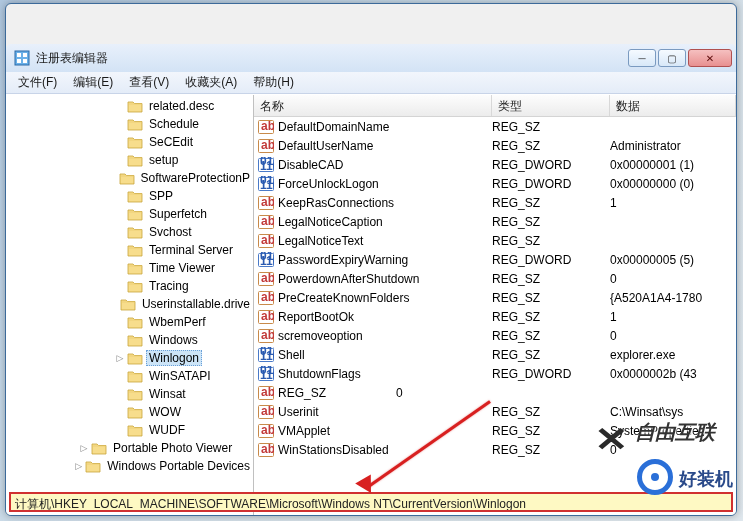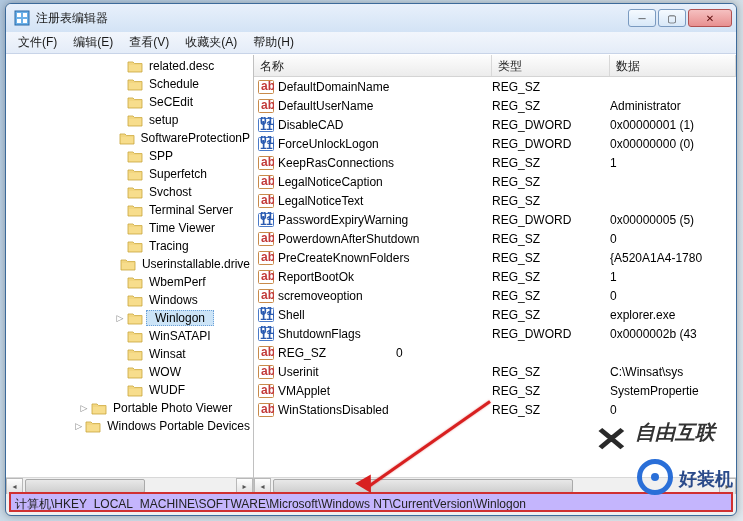--- a/index.html
+++ b/index.html
@@ -1,58 +1,58 @@
 <!DOCTYPE html>
 <html><head>
 <meta charset="utf-8">
 <style>
 * { margin: 0; padding: 0; box-sizing: border-box; font-family: "Microsoft YaHei", "SimSun", Tahoma, sans-serif; font-size: 12px; }
 body { background: linear-gradient(135deg, #b0c8e0 0%, #c5d8e8 30%, #d5e0e8 60%, #e0e8ee 100%); width: 743px; height: 521px; overflow: hidden; position: relative; }
 
 .window { position: absolute; left: 5px; top: 3px; width: 732px; height: 513px; background: #f0f0f0; border: 1px solid #3c6a9a; border-radius: 6px; box-shadow: 0 0 8px rgba(0,0,0,0.3); overflow: hidden; }
 
-.titlebar { height: 28px; background: linear-gradient(#e8f0fb, #d3e3f5); display: flex; align-items: center; padding: 0 4px 0 8px; border-radius: 5px 5px 0 0; }
+.titlebar { height: 28px; background: linear-gradient(#e8f0fb, #d3e3f5); display: flex; align-items: center; padding: 0 4px 0 8px; border-radius: 5px 5px 0 0; margin-top: 40px; }
 .titlebar .icon { width: 16px; height: 16px; margin-right: 6px; }
 .titlebar .title { flex: 1; color: #1a1a1a; }
 .win-btns { display: flex; gap: 2px; }
 .win-btn { width: 28px; height: 18px; border: 1px solid #7a9ac0; border-radius: 3px; background: linear-gradient(#f5faff,#d8e8f8); display:flex; align-items:center; justify-content:center; font-size:10px; color:#333; cursor:pointer;}
 .win-btn.close { width: 44px; background: linear-gradient(#f5c0c0,#e89090); border-color:#b05050; color:#5a0a0a;}
 
 .menubar { height: 22px; background: linear-gradient(#f2f6fc,#e4ecf8); border-bottom: 1px solid #c8d4e8; display: flex; align-items: center; padding: 0 4px; }
 .menu-item { padding: 2px 8px; color: #1a1a1a; cursor: pointer; }
 
 .client { display: flex; height: 440px; border-top: 1px solid #fff; }
 
 .tree-panel { width: 248px; background: #fff; border-right: 1px solid #c0c0c0; overflow: hidden; position: relative; }
 .tree-scroll { height: 418px; overflow: hidden; padding: 2px 0; margin-left: 20px; }
 .tree-row { display: flex; align-items: center; height: 18px; white-space: nowrap; cursor: pointer; }
 .tree-row .exp { width: 12px; height: 12px; display:flex; align-items:center; justify-content:center; color:#888; font-size:9px;}
 .tree-row .fico { width: 16px; height: 14px; margin: 0 3px 0 1px; display:flex; align-items:center; justify-content:center;}
 .tree-row .lbl { padding: 1px 3px; }
-.tree-row.selected .lbl { background: #cce4f7; border: 1px dotted #6aa0d8; padding: 0 8px; }
+.tree-row.selected .lbl { background: #cce4f7; border: 1px dotted #6aa0d8; padding: 0 2px; }
 .indent { display:inline-block; }
 
 .hscroll-bar { position: absolute; bottom: 0; left: 0; right: 0; height: 17px; background: #f0f0f0; border-top: 1px solid #d8d8d8; display:flex;}
 .hscroll-bar .arrow { width:17px; height:17px; background:linear-gradient(#fdfdfd,#e0e0e0); border:1px solid #b8b8b8; display:flex;align-items:center;justify-content:center;font-size:8px;color:#555;}
 .hscroll-bar .track { flex:1; position:relative; background:#f0f0f0;}
 .hscroll-bar .thumb { position:absolute; top:1px; height:14px; background:linear-gradient(#e8e8e8,#cfcfcf); border:1px solid #aaa; border-radius:2px;}
 
 .list-panel { flex: 1; background: #fff; position: relative; overflow: hidden; }
 .list-header { height: 22px; display: flex; background: linear-gradient(#fdfdfd,#ececec); border-bottom: 1px solid #d4d4d4; }
 .lh-col { border-right: 1px solid #d8d8d8; padding: 3px 6px; color:#222; }
 .lh-col.c1 { width: 238px; } .lh-col.c2 { width: 118px; } .lh-col.c3 { flex:1; }
 
 .list-body { height: 396px; overflow: hidden; }
 .list-row { display: flex; align-items: center; height: 19px; padding-left: 4px; }
 .lv-ico { width: 16px; height: 16px; margin-right: 4px; display:flex;align-items:center;justify-content:center;}
 .lv-name { width: 214px; white-space: nowrap; overflow: hidden; }
 .lv-type { width: 118px; }
 .lv-data { flex: 1; white-space: nowrap; overflow: hidden; }
 
-.statusbar { position: absolute; bottom: 3px; left: 3px; right: 3px; height: 20px; background: #c4b5fd; border: 2px solid #d03030; padding: 2px 4px; font-size:12px; color:#222; white-space:nowrap; overflow:hidden;}
+.statusbar { position: absolute; bottom: 3px; left: 3px; right: 3px; height: 20px; background: #fef9c3; border: 2px solid #d03030; padding: 2px 4px; font-size:12px; color:#222; white-space:nowrap; overflow:hidden;}
 
 
 .arrow-line { position:absolute; background:#d82020; transform-origin: left center; height:3px; box-shadow:0 0 2px rgba(216,32,32,0.5);}
 
 
 .wm1 { position:absolute; right:28px; bottom:75px; font-size:20px; font-weight:bold; font-style:italic; color:#333; text-shadow:1px 1px 2px #fff; pointer-events:none;}
 .wm2 { position:absolute; right:10px; bottom:30px; font-size:18px; font-weight:bold; color:#2a4a8a; pointer-events:none;}
 .wm-ring { position:absolute; right:70px; bottom:26px; width:36px; height:36px; border:5px solid #2a6fd8; border-radius:50%; pointer-events:none;}
 .wm-ring::after{content:""; position:absolute; left:9px; top:9px; width:8px; height:8px; background:#2a6fd8; border-radius:50%;}
 .xmark { position:absolute; right:118px; bottom:62px; font-size:34px; font-weight:bold; color:#2a2a2a; transform:scaleX(1.2); pointer-events:none;}

